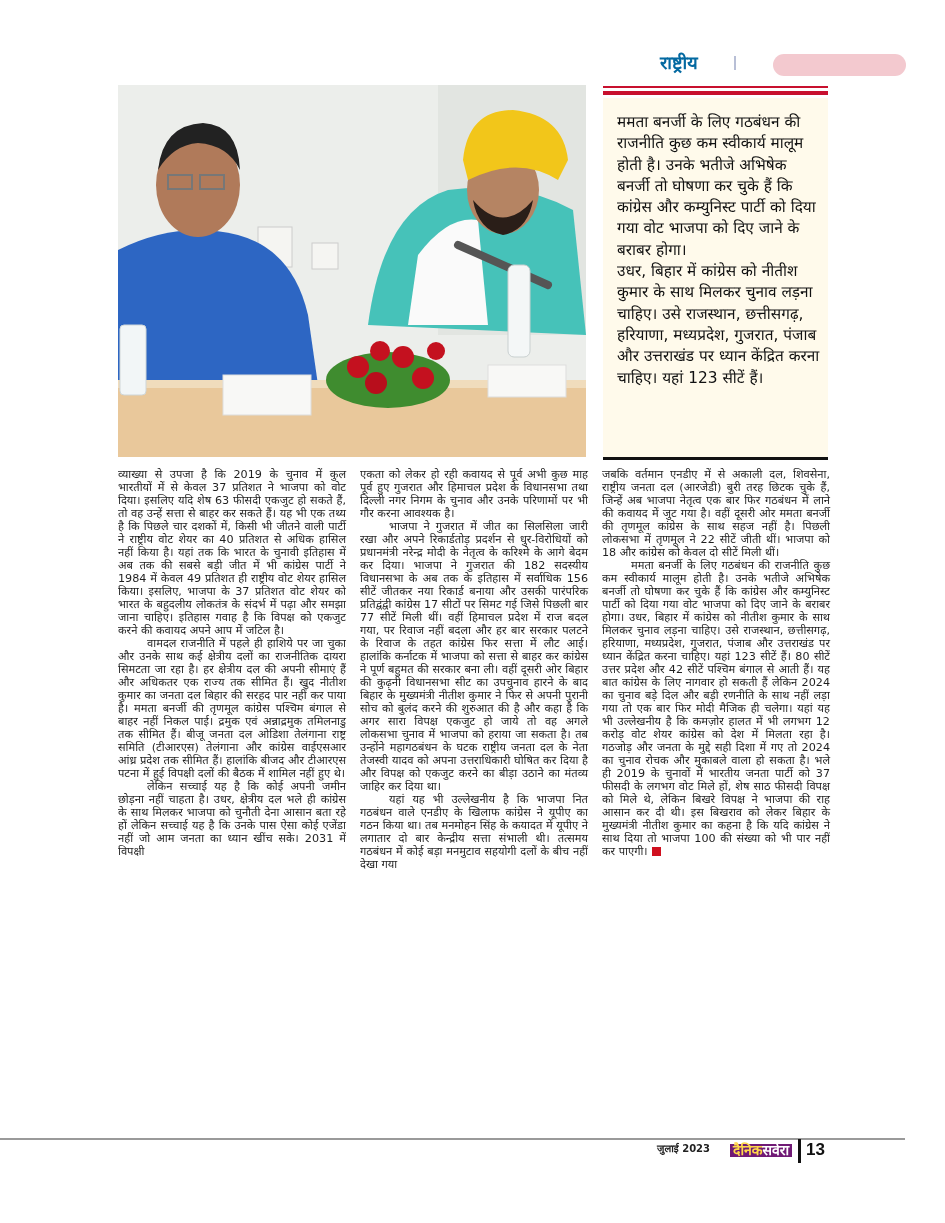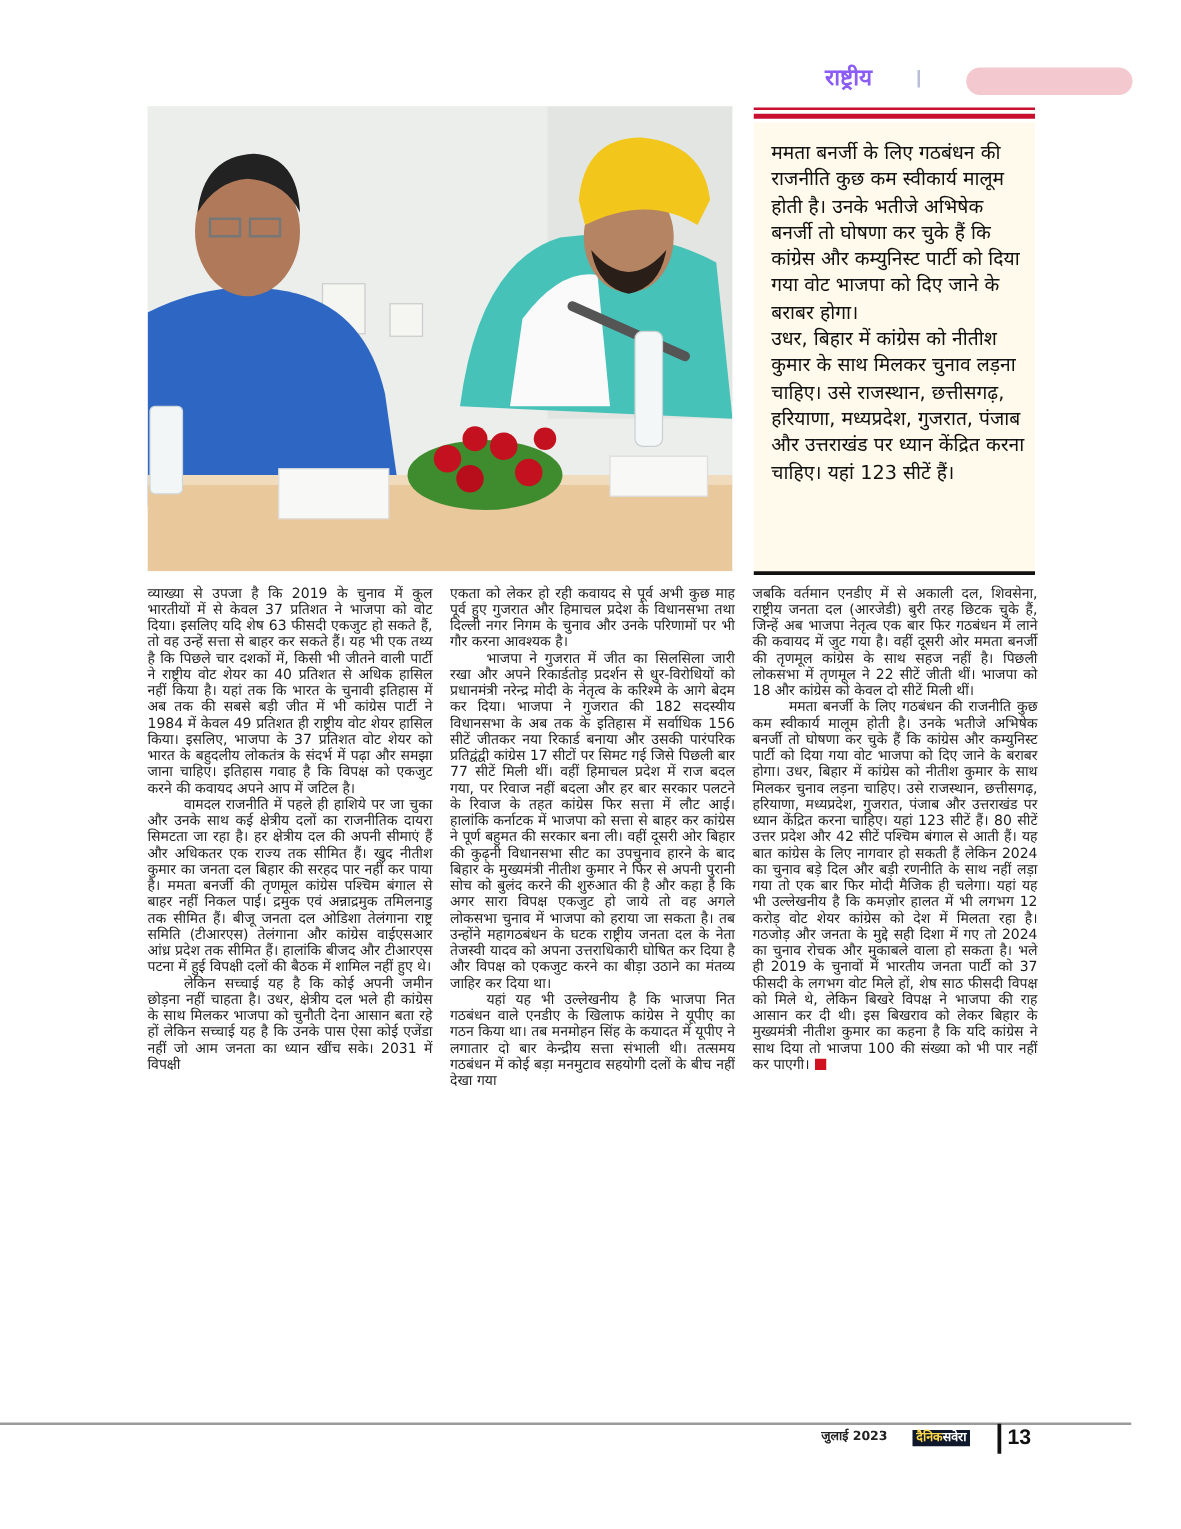--- a/index.html
+++ b/index.html
@@ -3,21 +3,21 @@
 <meta charset="utf-8">
 <style>
   * { box-sizing: border-box; margin: 0; padding: 0; }
   html, body { width: 945px; height: 1223px; background: #ffffff; overflow: hidden; }
   body { position: relative; font-family: "DejaVu Sans", sans-serif; color: #1a1a1a; }
 
   
   .section-label {
     position: absolute; left: 660px; top: 50px; width: 50px; height: 26px;
     font-family: "DejaVu Sans", sans-serif; font-size: 18px; font-weight: bold;
-    color: #8b5cf6; line-height: 26px;
+    color: #0369a1; line-height: 26px;
   }
   .header-sep {
     position: absolute; left: 734px; top: 56px; width: 2px; height: 14px; background: #b8bfd6;
   }
   .header-pill {
     position: absolute; left: 773px; top: 54px; width: 133px; height: 22px;
     background: #f3c9cf; border-radius: 11px;
   }
 
   
@@ -56,21 +56,21 @@
   }
 
   
   .footer-rule { position: absolute; left: 0; top: 1138px; width: 905px; height: 2px; background: #9a9a9a; }
   .footer-date {
     position: absolute; left: 657px; top: 1141px; font-size: 10px; font-weight: bold; color: #222;
     font-family: "DejaVu Sans", sans-serif;
   }
   .footer-brand {
     position: absolute; left: 730px; top: 1144px; padding: 0 3px; height: 13px; line-height: 13px;
-    font-size: 10px; font-weight: bold; color: #fff; background: #0f172a;
+    font-size: 14px; font-weight: bold; color: #fff; background: #701a75;
     font-family: "DejaVu Sans", sans-serif;
   }
   .footer-brand .brand-a { color: #ffd84a; }
   .footer-vbar { position: absolute; left: 798px; top: 1139px; width: 3px; height: 24px; background: #111; }
   .footer-page {
     position: absolute; left: 806px; top: 1139px; font-size: 17px; font-weight: bold; color: #111;
     font-family: "Liberation Sans", sans-serif; line-height: 22px; text-align: center;
   }
 </style>
 </head>

